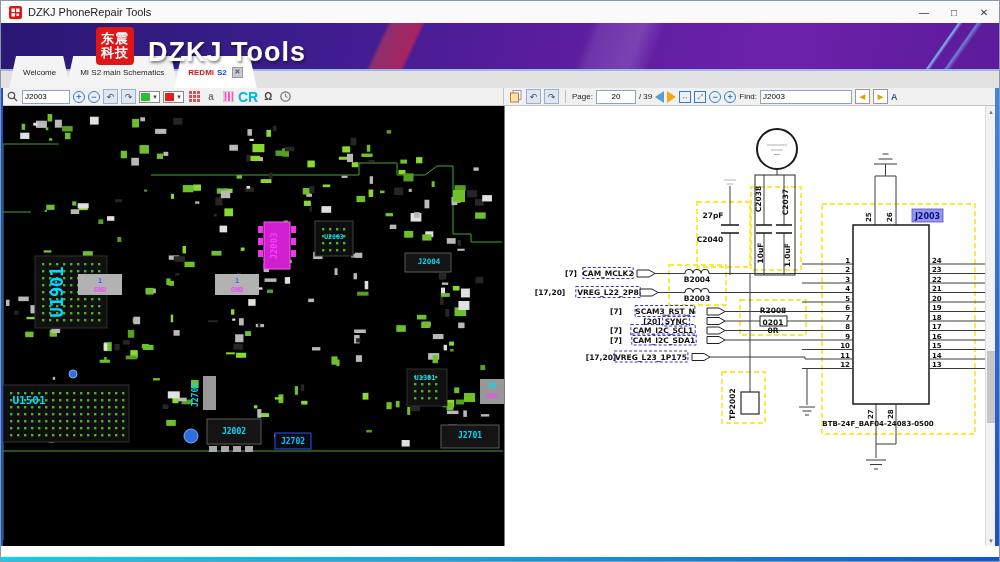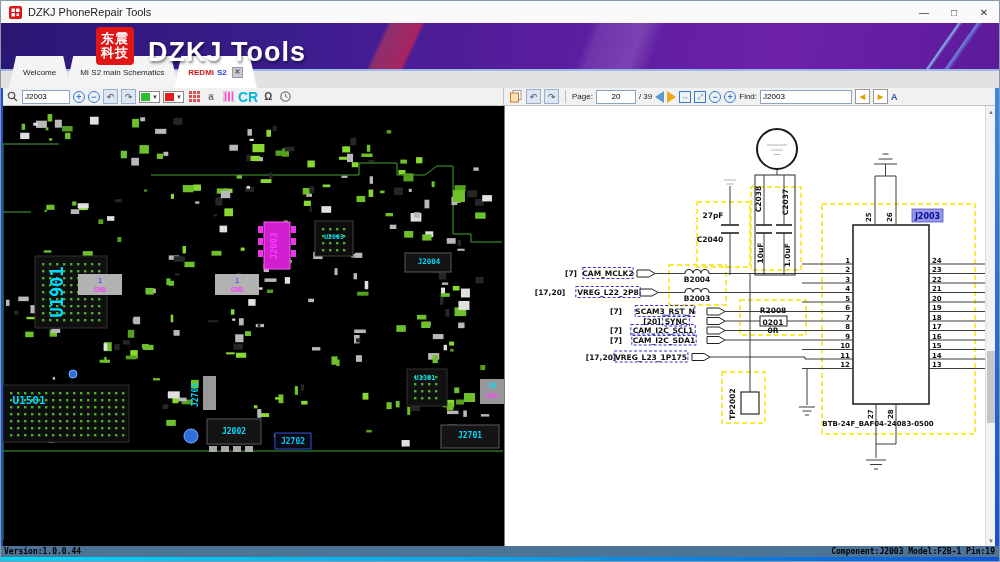--- a/index.html
+++ b/index.html
@@ -908,18 +908,14 @@
     <div class="vscroll">
       <div class="varrow" style="top:0">▲</div>
       <div class="vthumb"></div>
       <div class="varrow" style="bottom:0">▼</div>
     </div>
   </div>
 
   <div class="edge-left"></div>
   <div class="edge-right"></div>
 
-  <div class="status">
-    <span class="sl">Version:1.0.0.44</span>
-    <span class="sr">Component:J2003 Model:F2B-1 Pin:19</span>
-  </div>
   <div class="stripe"></div>
 </div>
 
 </body></html>

